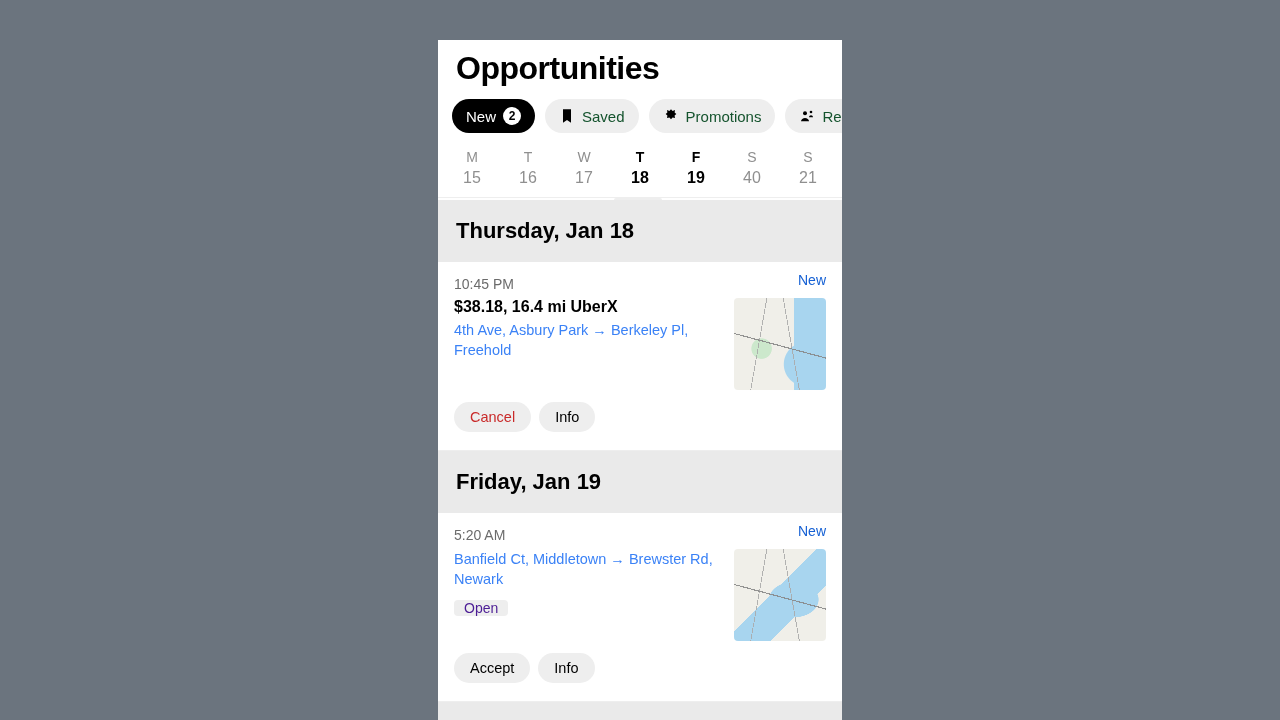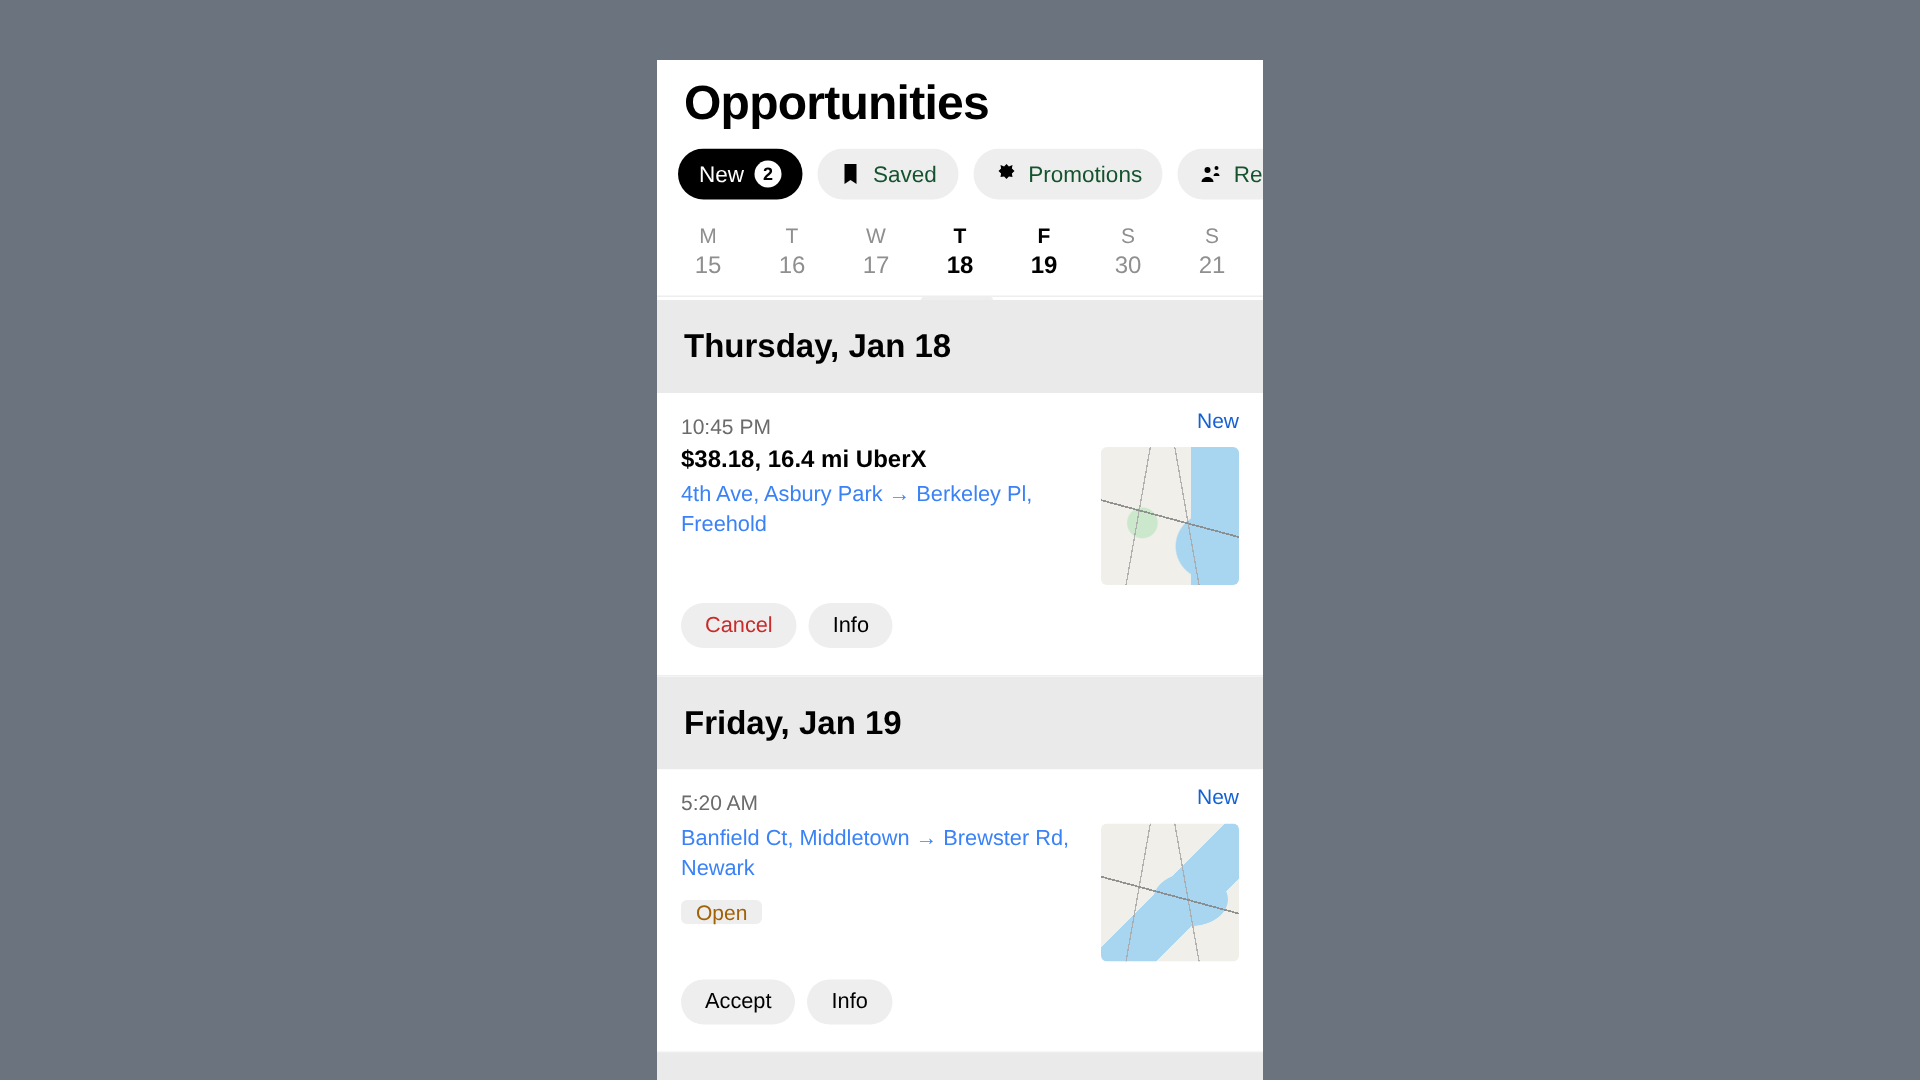--- a/index.html
+++ b/index.html
@@ -203,21 +203,21 @@
   }
   .pill-btn.danger {
     color: #c92a2a;
   }
   .open-chip {
     display: inline-block;
     padding: 0 10px;
     background: #eee;
     border-radius: 4px;
     font-size: 14px;
-    color: #a16207;
+    color: #4c1d95;
     margin-top: 10px;
   }
   .bottom-gray {
     background: #eaeaea;
     height: 200px;
   }
 </style>
 </head>
 <body>
 
@@ -277,21 +277,21 @@
       <div class="day-col active">
         <div class="day-dow">T</div>
         <div class="day-num">18</div>
       </div>
       <div class="day-col active">
         <div class="day-dow">F</div>
         <div class="day-num">19</div>
       </div>
       <div class="day-col">
         <div class="day-dow">S</div>
-        <div class="day-num">30</div>
+        <div class="day-num">40</div>
       </div>
       <div class="day-col">
         <div class="day-dow">S</div>
         <div class="day-num">21</div>
       </div>
     </div>
   <div class="scroll-ind"></div>
 
   <div id="sections-root">
       <div class="section-header">Thursday, Jan 18</div>

